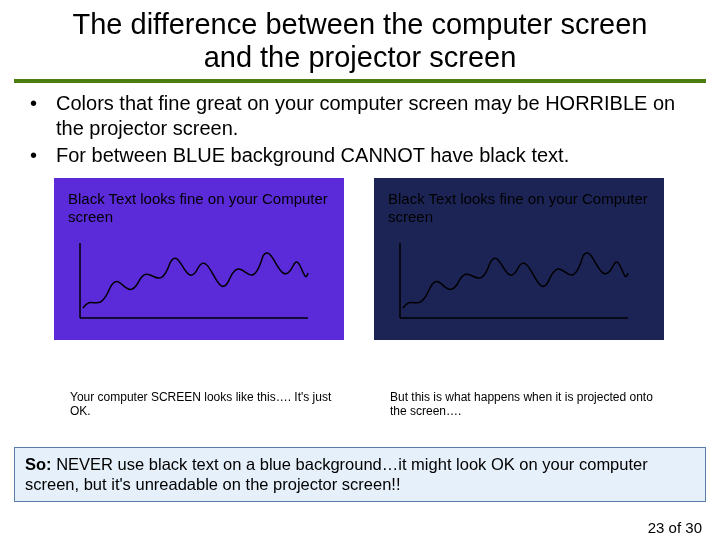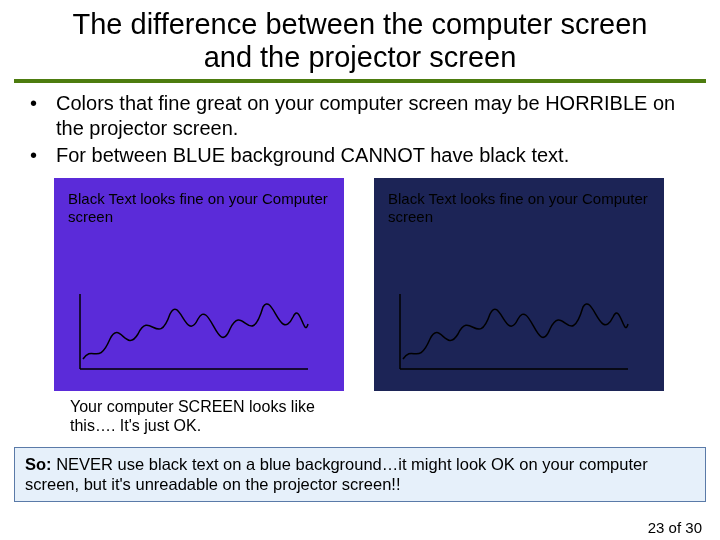--- a/index.html
+++ b/index.html
@@ -41,43 +41,44 @@
   }
   .panels {
     display: flex;
     gap: 30px;
     padding: 2px 54px 0;
   }
   .panel {
     width: 290px;
   }
   .box {
-    height: 213px;
+    height: 162px;
     padding: 12px 14px 8px;
     position: relative;
   }
   .box-left { background: #5b2bd9; }
   .box-right { background: #1c2456; }
   .box-text {
     font-size: 15px;
     color: #000;
     line-height: 1.25;
     margin-bottom: 8px;
   }
   .chart {
     position: absolute;
     bottom: 12px;
     left: 14px;
     width: 250px;
     height: 90px;
   }
   .caption {
-    font-size: 16px;
+    font-size: 12px;
     padding: 6px 0 0 16px;
     line-height: 1.2;
+    margin-top: 44px;
   }
   .conclusion {
     position: absolute;
     bottom: 38px;
     left: 14px;
     right: 14px;
     background: #e6f0fa;
     border: 1px solid #5a7aa8;
     padding: 6px 10px;
     font-size: 16.5px;
@@ -121,20 +122,21 @@
 
   <div class="panel">
     <div class="box box-right">
       <div class="box-text">Black Text looks fine on your Computer screen</div>
       <svg class="chart" viewBox="0 0 250 90" preserveAspectRatio="none">
         <line x1="12" y1="5" x2="12" y2="80" stroke="#000" stroke-width="1.5"></line>
         <line x1="12" y1="80" x2="240" y2="80" stroke="#000" stroke-width="1.5"></line>
         <path d="M15 70 C 25 55, 30 78, 42 50 C 52 30, 58 65, 70 45 C 82 20, 90 60, 102 25 C 112 5, 118 55, 130 30 C 142 8, 150 70, 162 40 C 175 12, 182 62, 195 18 C 205 2, 212 55, 225 28 C 232 12, 236 50, 240 35" fill="none" stroke="#000" stroke-width="1.5"></path>
       </svg>
     </div>
+    <div class="caption">But this is what happens when it is projected onto the screen….</div>
   </div>
 </div>
 
 <div class="conclusion">
   <b>So:</b><span> NEVER use black text on a blue background…it might look OK on your computer screen, but it's unreadable on the projector screen!!</span>
 </div>
 
 <div class="pagenum">
   <span>23</span><span> of </span><span>30</span>
 </div>

